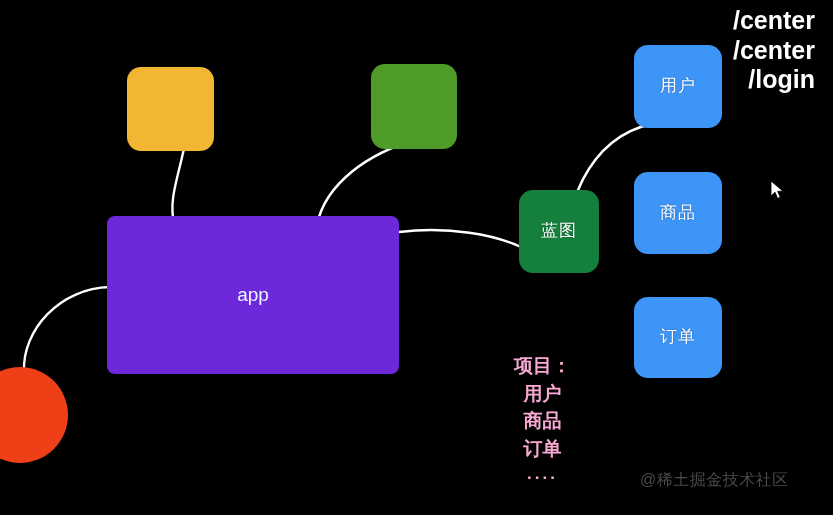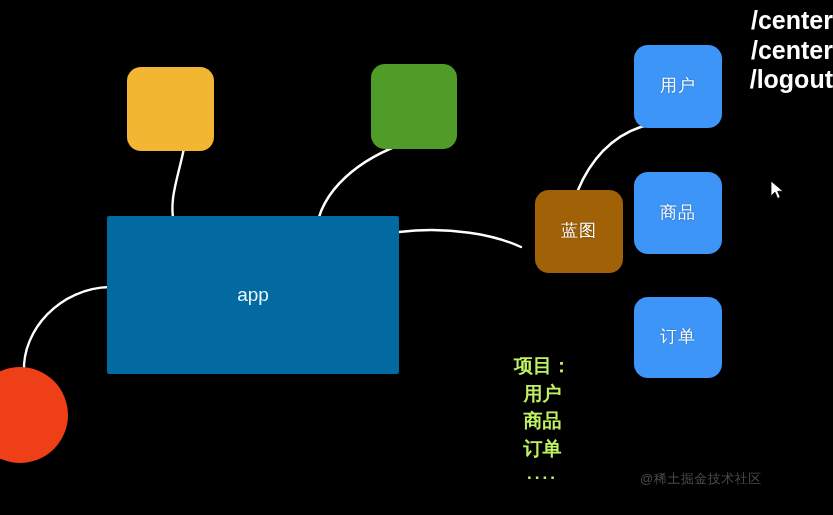--- a/index.html
+++ b/index.html
@@ -25,62 +25,62 @@
     color:#ffffff;
     text-shadow:0 0 2px rgba(0,0,0,.35);
   }
   .app-label{
     font-size:19px;
     color:#eaf6ff;
     font-family:"Liberation Sans", sans-serif;
   }
   #app-box{
     left:107px;top:216px;width:292px;height:158px;
-    background:#0369a1;
-    border-radius:2px;
+    background:#6d28d9;
+    border-radius:8px;
   }
   #orange-box{left:127px;top:67px;width:87px;height:84px;background:#f2b632;}
   #green-box{left:371px;top:64px;width:86px;height:85px;background:#4f9c28;}
-  #pink-box{left:535px;top:190px;width:88px;height:83px;background:#a16207;}
+  #pink-box{left:519px;top:190px;width:80px;height:83px;background:#15803d;}
   #user-box{left:634px;top:45px;width:88px;height:83px;background:#3d95f8;}
   #product-box{left:634px;top:172px;width:88px;height:82px;background:#3d95f8;}
   #order-box{left:634px;top:297px;width:88px;height:81px;background:#3d95f8;}
   #circle-node{
     left:-28px;top:367px;width:96px;height:96px;
     background:#ef3f16;border-radius:50%;
   }
   svg#edges{
     position:absolute;left:0;top:0;width:833px;height:515px;
     pointer-events:none;
   }
   #routes{
-    position:absolute;right:0;top:6px;
+    position:absolute;right:18px;top:6px;
     text-align:right;
     color:#ffffff;
     font-size:25px;
     font-weight:bold;
     line-height:1.18;
     font-family:"Liberation Sans", sans-serif;
     white-space:nowrap;
   }
   #routes div{display:block;}
   #project-list{
     position:absolute;left:480px;top:352px;width:125px;
     text-align:center;
-    color:#bef264;
+    color:#f9a8d4;
     font-size:19px;
     line-height:1.45;
     font-weight:bold;
   }
   #project-list .plabel{text-align:center;}
   #project-list .dots{letter-spacing:3px;font-size:17px;}
   #watermark{
     position:absolute;left:640px;top:470px;
     color:#4a4a4a;
-    font-size:13px;
+    font-size:16px;
     letter-spacing:.5px;
   }
   #cursor{position:absolute;left:770px;top:180px;width:16px;height:22px;}
 </style>
 </head>
 <body>
 
 <div id="stage">
 
   <svg id="edges" viewBox="0 0 833 515" xmlns="http://www.w3.org/2000/svg">
@@ -124,21 +124,21 @@
     <span class="node-label">订单</span>
   </div>
 
   <div class="node" id="circle-node">
     <span class="node-label"></span>
   </div>
 
   <div id="routes">
     <div>/center</div>
     <div>/center</div>
-    <div>/logout</div>
+    <div>/login</div>
   </div>
 
   <div id="project-list">
     <div class="plabel">项目：</div>
     <div class="plabel">用户</div>
     <div class="plabel">商品</div>
     <div class="plabel">订单</div>
     <div class="dots">....</div>
   </div>
 

